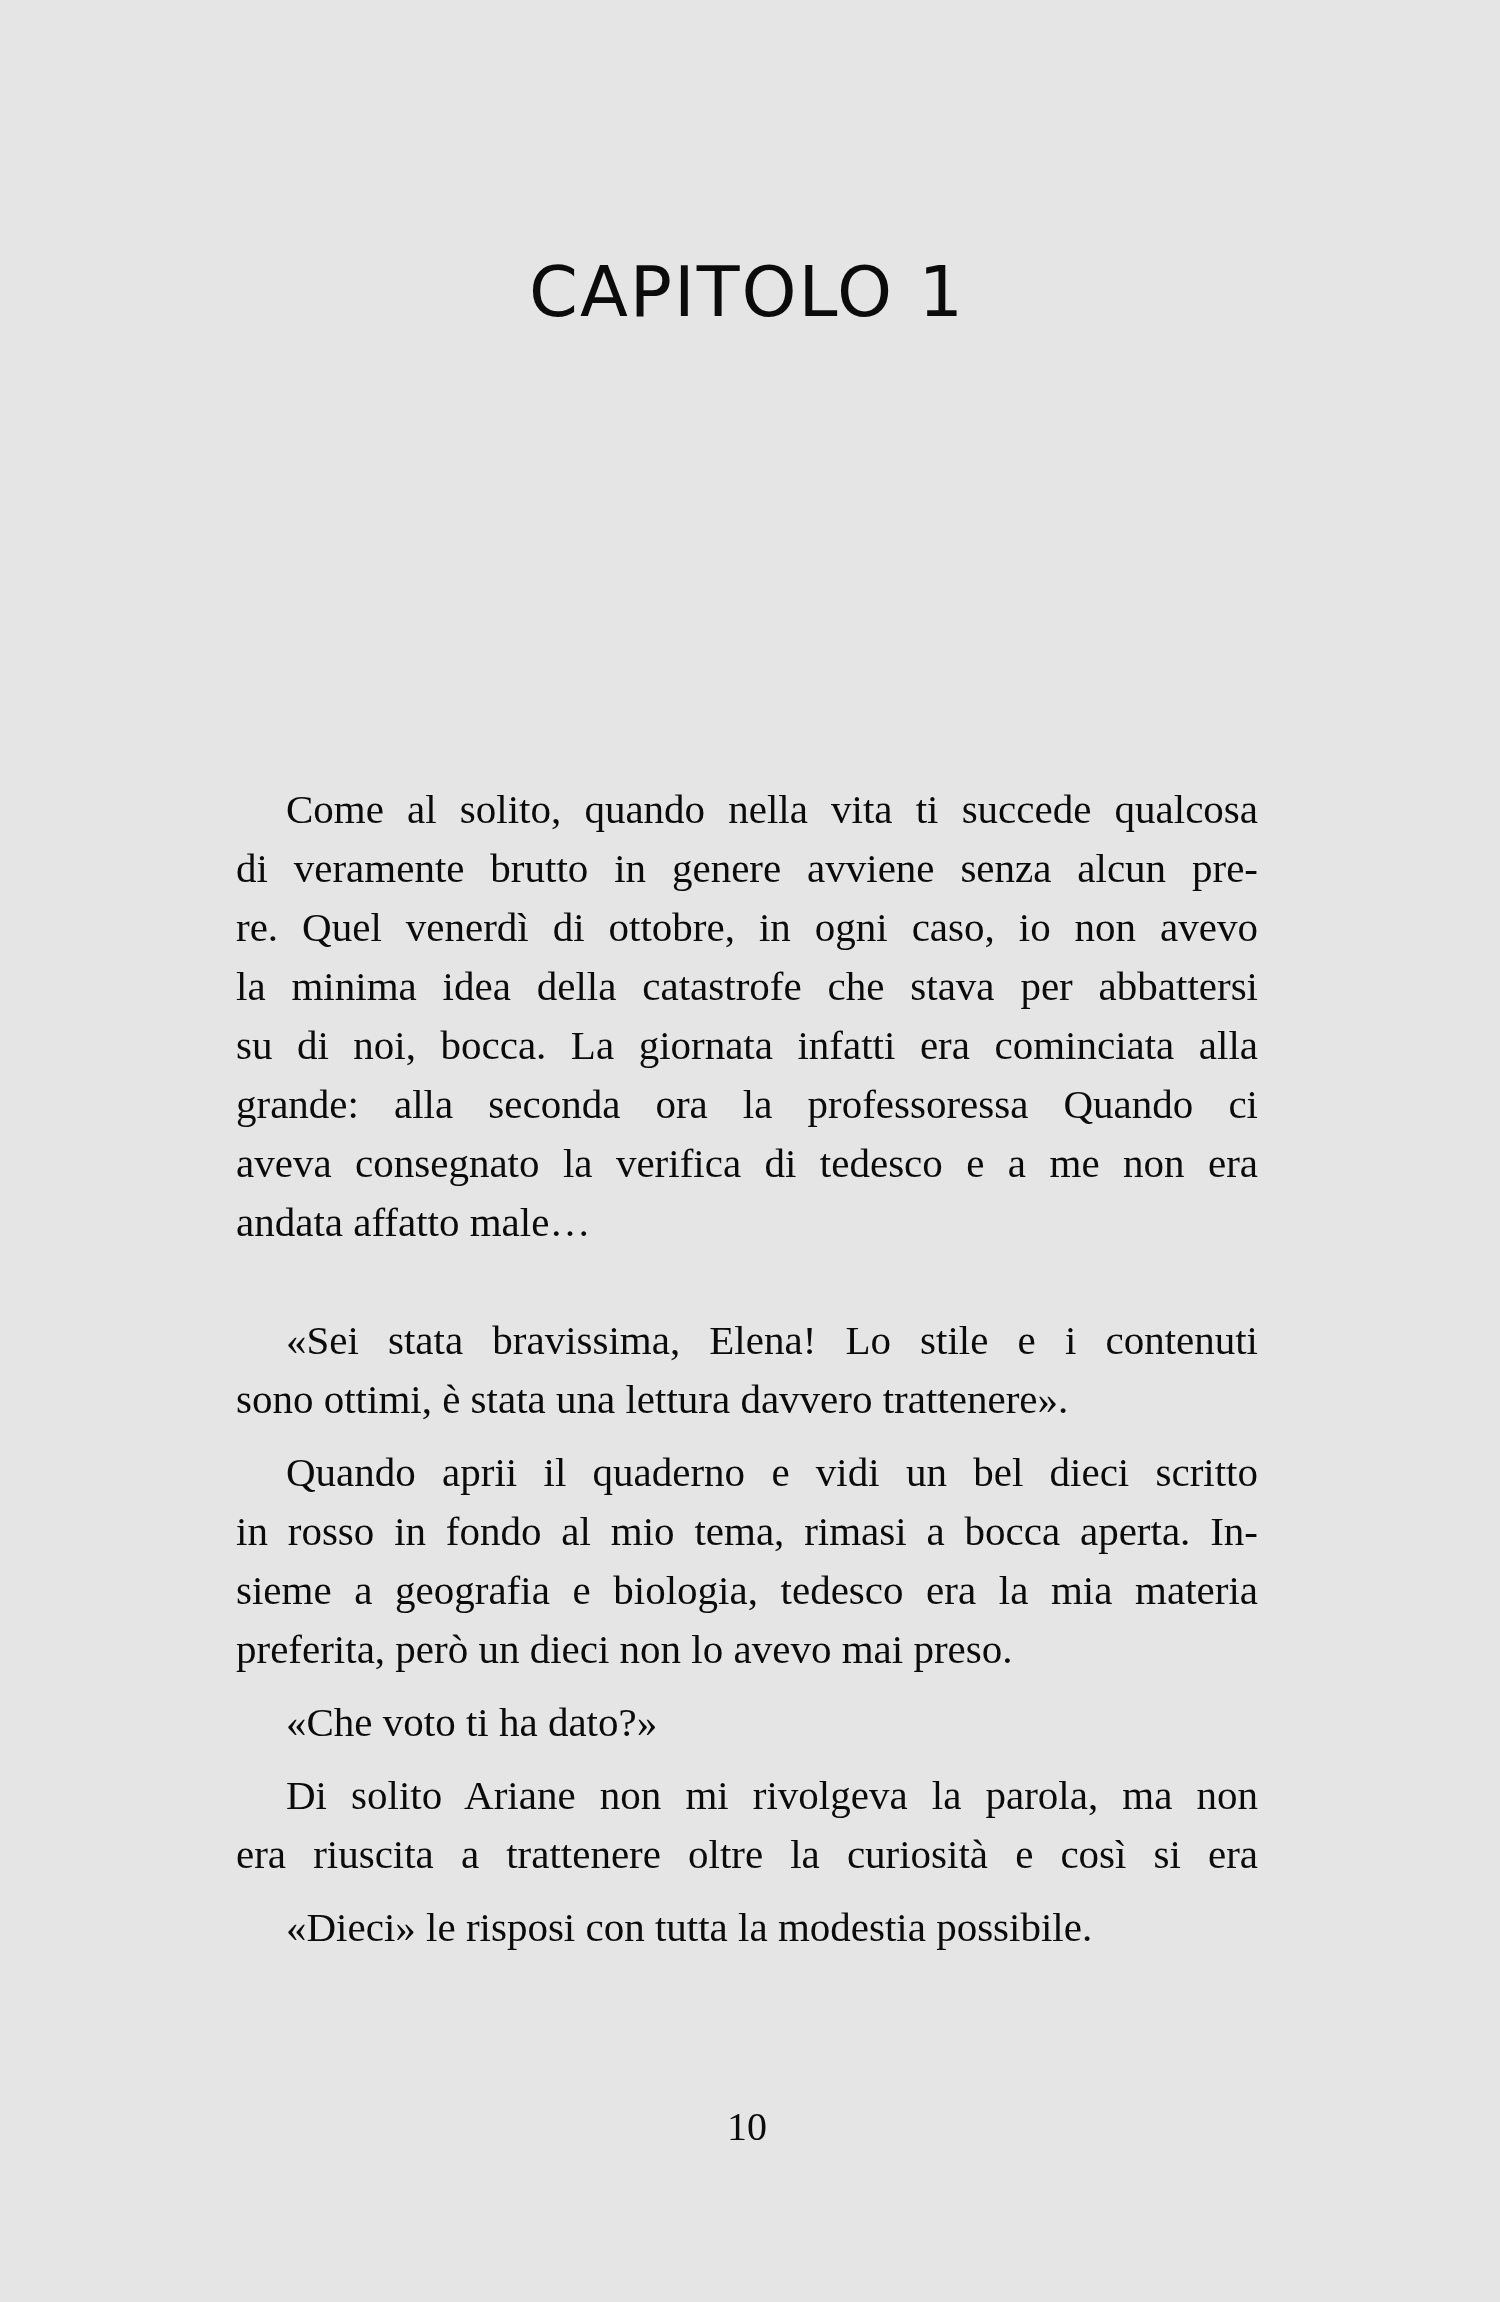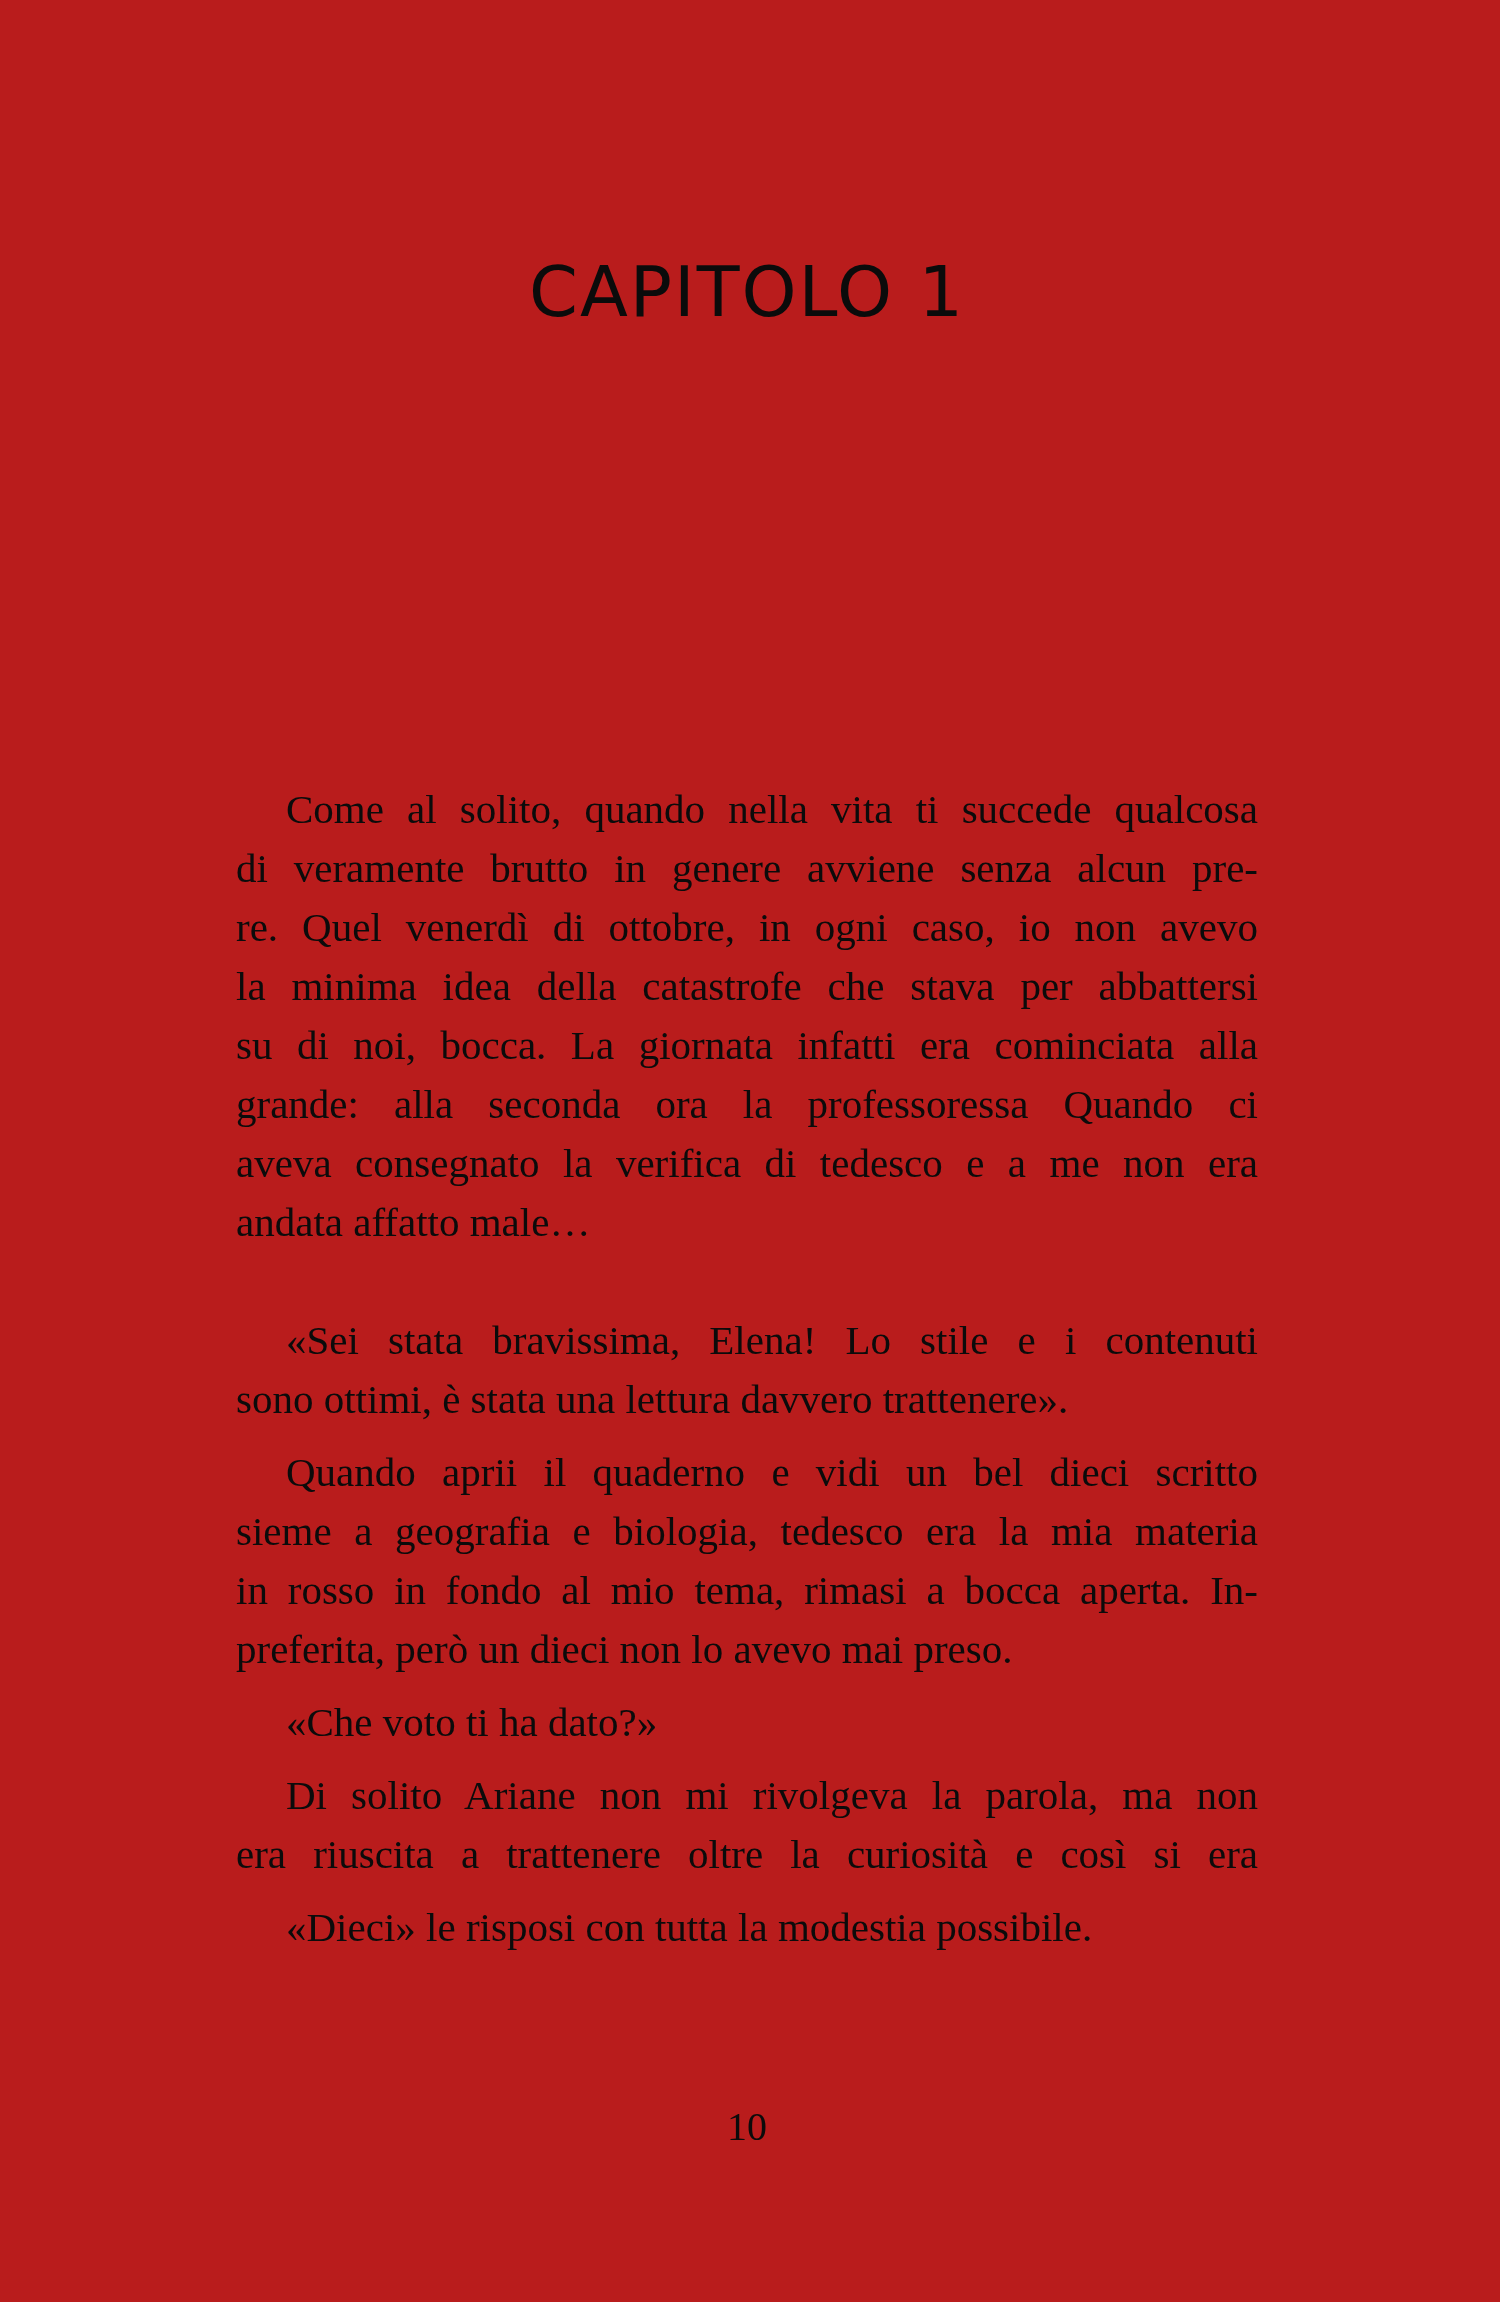--- a/index.html
+++ b/index.html
@@ -4,21 +4,21 @@
 <style>
   html, body {
     margin: 0;
     padding: 0;
     background: #ffffff;
   }
   .page {
     position: relative;
     width: 1500px;
     height: 2302px;
-    background: #b91c1c;
+    background: #e5e5e5;
     color: #0b0b0b;
     overflow: hidden;
   }
   .chapter-title {
     position: absolute;
     top: 252px;
     left: 222px;
     width: 1050px;
     text-align: center;
     font-family: "DejaVu Sans", "Liberation Sans", sans-serif;
@@ -75,22 +75,22 @@
         <div class="line">grande: alla seconda ora la professoressa Quando ci</div>
         <div class="line">aveva consegnato la verifica di tedesco e a me non era</div>
         <div class="line last">andata affatto male…</div>
       </div>
       <div class="para space-before">
         <div class="line indent">«Sei stata bravissima, Elena! Lo stile e i contenuti</div>
         <div class="line last">sono ottimi, è stata una lettura davvero trattenere».</div>
       </div>
       <div class="para">
         <div class="line indent">Quando aprii il quaderno e vidi un bel dieci scritto</div>
+        <div class="line">in rosso in fondo al mio tema, rimasi a bocca aperta. In-</div>
         <div class="line">sieme a geografia e biologia, tedesco era la mia materia</div>
-        <div class="line">in rosso in fondo al mio tema, rimasi a bocca aperta. In-</div>
         <div class="line last">preferita, però un dieci non lo avevo mai preso.</div>
       </div>
       <div class="para">
         <div class="line last indent">«Che voto ti ha dato?»</div>
       </div>
       <div class="para">
         <div class="line indent">Di solito Ariane non mi rivolgeva la parola, ma non</div>
         <div class="line">era riuscita a trattenere oltre la curiosità e così si era</div>
       </div>
       <div class="para">

